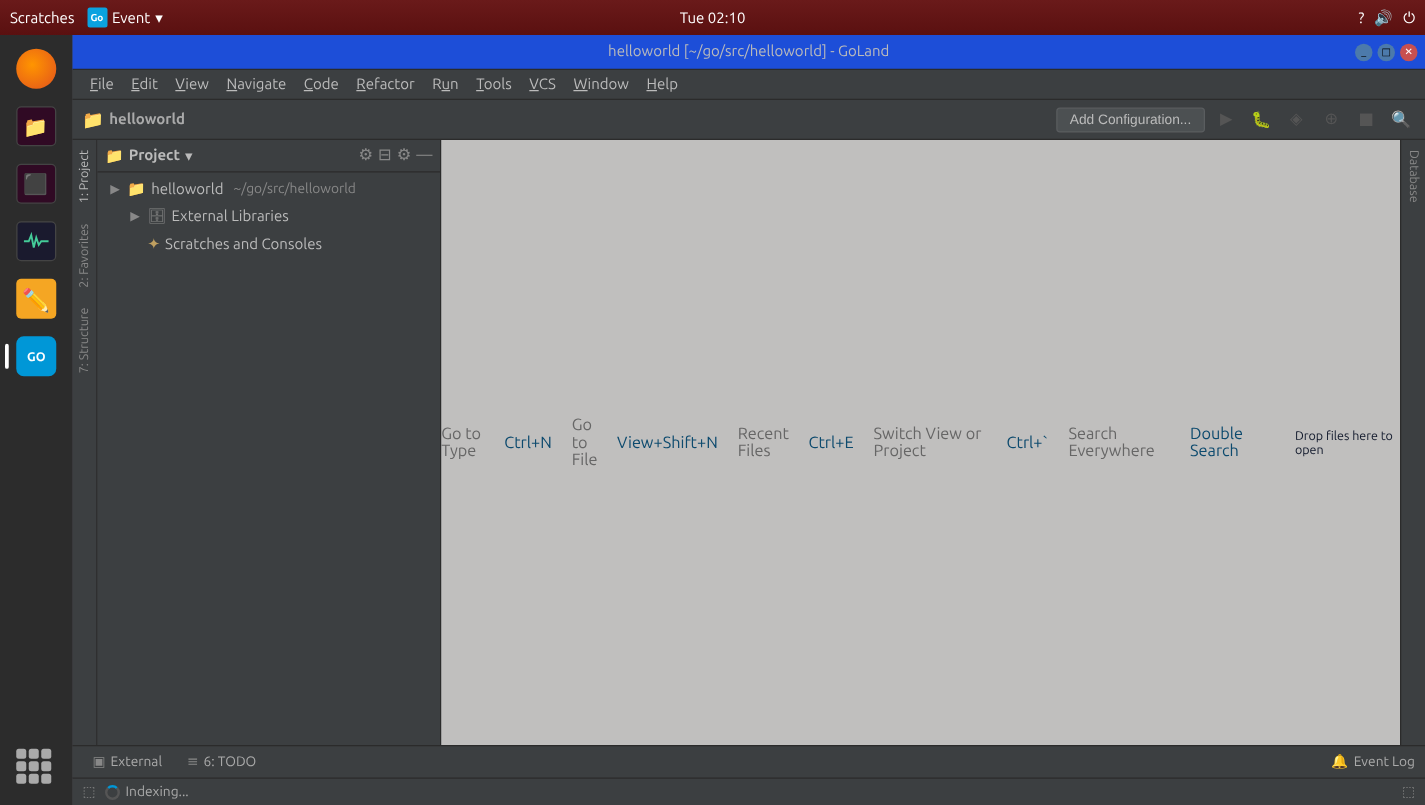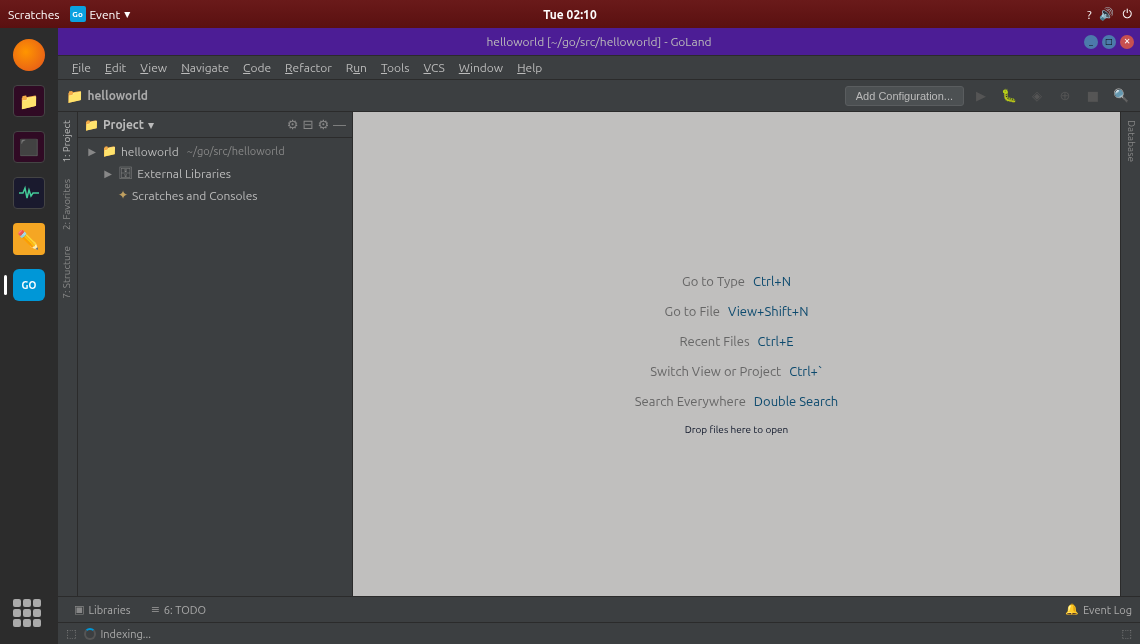--- a/index.html
+++ b/index.html
@@ -37,21 +37,20 @@
       border-radius: 2px;
       display: flex; align-items: center; justify-content: center;
       font-size: 8px; color: #fff; font-weight: bold;
     }
     .ubuntu-bar .time {
       position: absolute;
       left: 50%;
       transform: translateX(-50%);
       color: #fff;
       font-size: 12px;
-      font-weight: bold;
     }
     .ubuntu-bar .right-icons {
       margin-left: auto;
       display: flex;
       align-items: center;
       gap: 8px;
       color: #fff;
     }
     .ubuntu-bar .right-icons span {
       font-size: 12px;
@@ -146,21 +145,21 @@
       width: 1082px;
       height: 616px;
       background: #3c3f41;
       display: flex;
       flex-direction: column;
     }
 
     
     .window-titlebar {
       height: 28px;
-      background: #4c1d95;
+      background: #1d4ed8;
       display: flex;
       align-items: center;
       justify-content: center;
       position: relative;
       border-bottom: 1px solid #2b2b2b;
     }
     .window-titlebar .title {
       color: #bbb;
       font-size: 12px;
     }
@@ -325,21 +324,21 @@
     .tree-text { font-size: 12px; }
     .tree-text.path { color: #888; font-size: 11px; margin-left: 4px; }
 
     
     .editor-area {
       flex: 1;
       background: #c0bfbe;
       display: flex;
       align-items: center;
       justify-content: center;
-      flex-direction: column;
+      flex-direction: row;
       gap: 16px;
       position: relative;
     }
     .editor-hint {
       color: #666;
       font-size: 13px;
       display: flex;
       align-items: center;
       gap: 8px;
     }
@@ -599,21 +598,21 @@
     </div>
 
     <div class="right-panel">
       <div class="right-tab">Database</div>
     </div>
   </div>
 
   <div class="bottom-tabs">
     <div class="bottom-tab">
       <span class="bottom-tab-icon">▣</span>
-      <span>Libraries</span>
+      <span>External</span>
     </div>
     <div class="bottom-tab">
       <span class="bottom-tab-icon">≡</span>
       <span>6: TODO</span>
     </div>
     <div class="bottom-right">
       <div class="event-log-btn">
         <span>🔔</span>
         <span>Event Log</span>
       </div>

